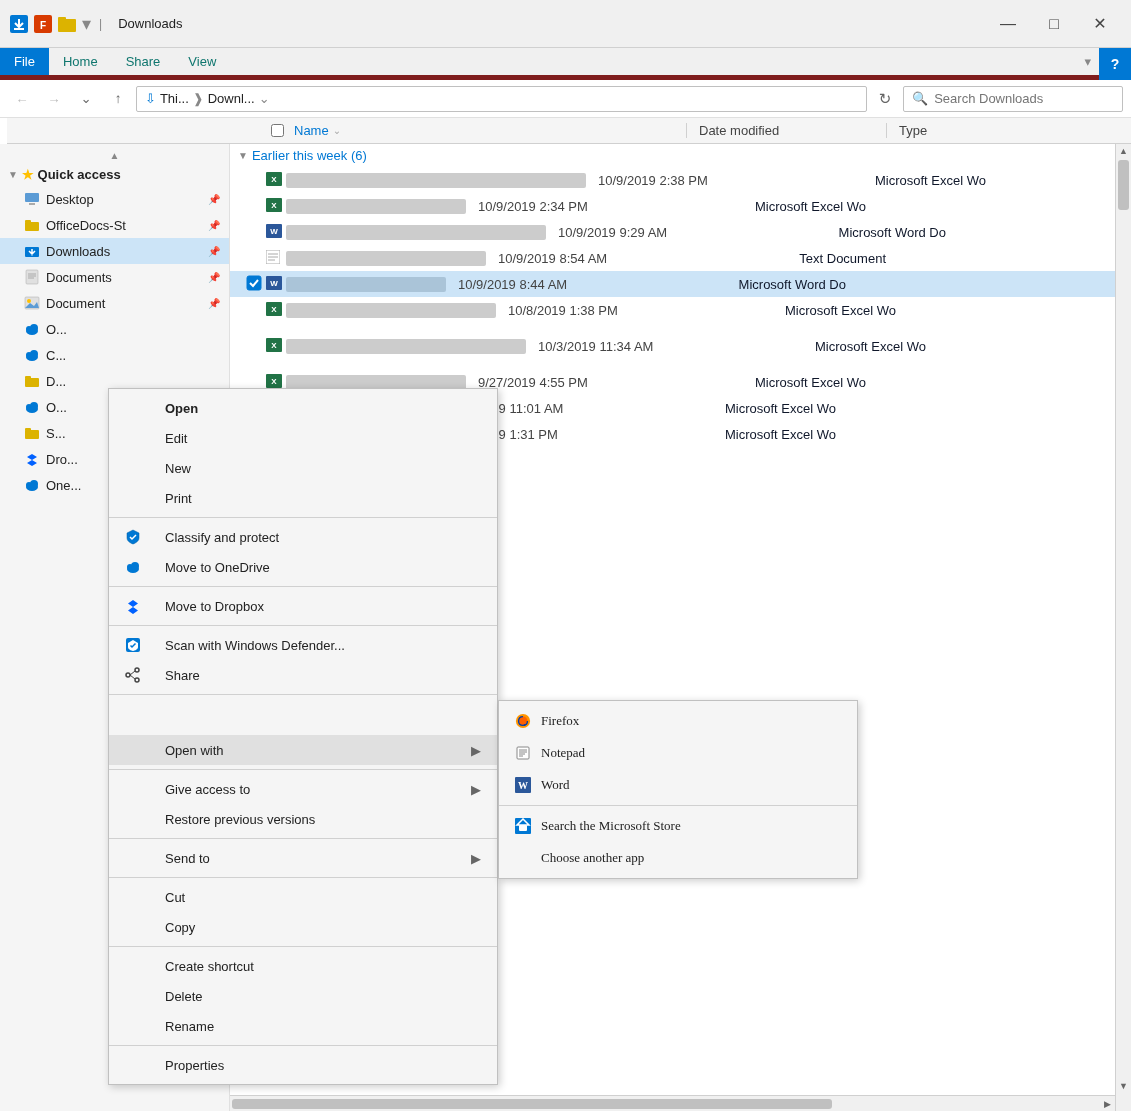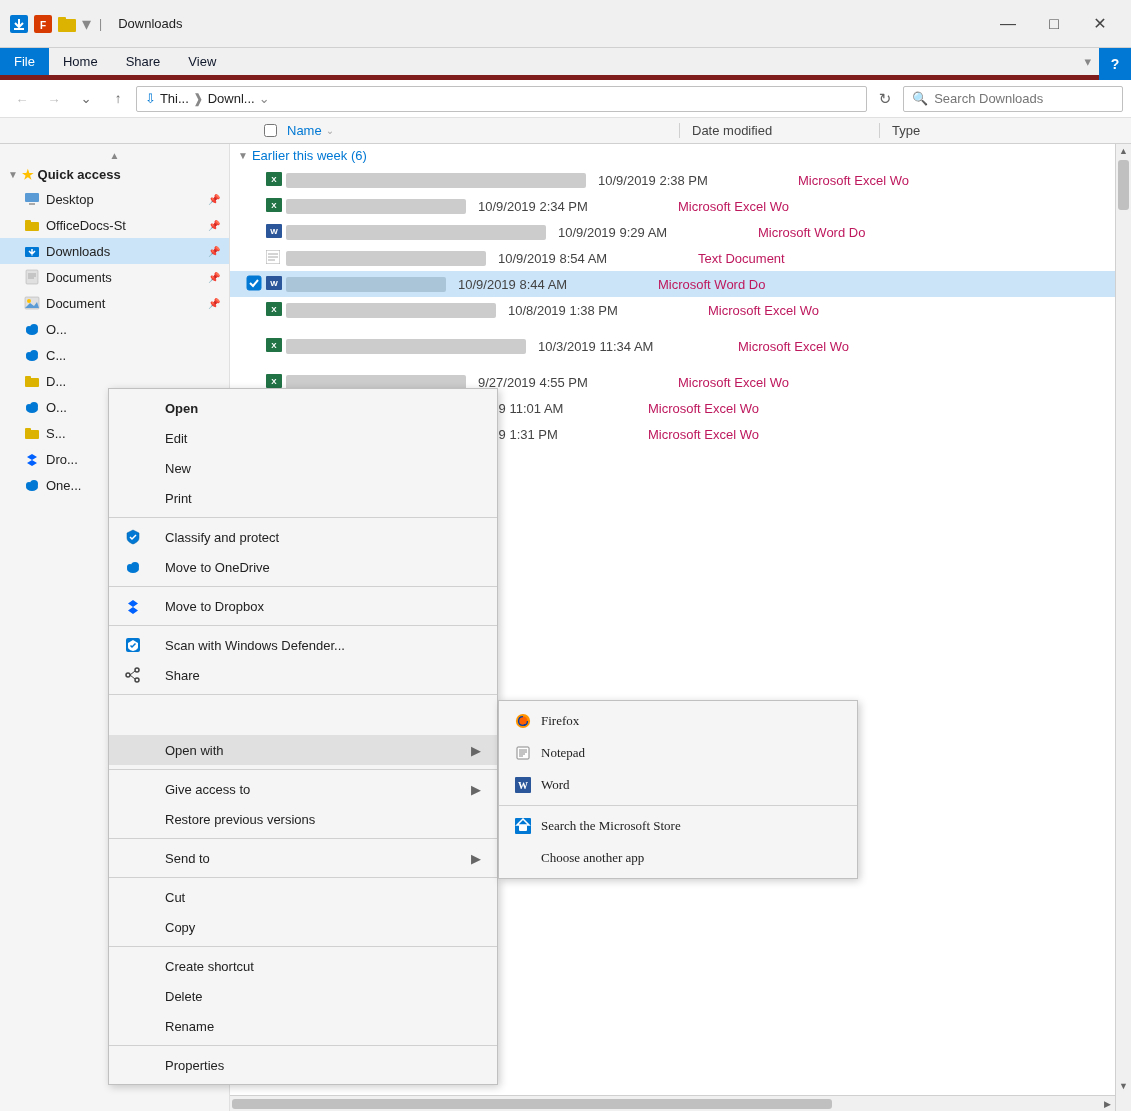--- a/index.html
+++ b/index.html
@@ -28,21 +28,21 @@
     .menu-bar {
       height: 32px;
       background: #f0f0f0;
       display: flex;
       align-items: stretch;
       border-bottom: 5px solid #7f1d1d;
     }
     .menu-item {
       padding: 0 14px;
       display: flex; align-items: center;
-      cursor: pointer; font-size: 13px; color: #0f172a;
+      cursor: pointer; font-size: 13px; color: #0f766e;
     }
     .menu-item.active { background: #0078d4; color: #fff; }
     .menu-help { margin-left: auto; width: 32px; height: 32px; background: #0078d4; color: #fff; display: flex; align-items: center; justify-content: center; font-weight: bold; font-size: 14px; }
 
     
     .address-bar {
       height: 38px;
       background: #fff;
       display: flex;
       align-items: center;
@@ -92,20 +92,21 @@
     }
 
     
     .column-header {
       height: 26px;
       background: #f5f5f5;
       border-bottom: 1px solid #d0d0d0;
       display: flex;
       align-items: center;
       padding-left: 240px;
+      margin-left: 7px;
     }
     .col-name { width: 440px; padding-left: 24px; font-size: 13px; color: #0078d4; border-right: 1px solid #d0d0d0; display: flex; align-items: center; gap: 4px; }
     .col-date { width: 200px; padding-left: 12px; font-size: 13px; color: #444; border-right: 1px solid #d0d0d0; }
     .col-type { flex: 1; padding-left: 12px; font-size: 13px; color: #444; }
 
     
     .sidebar {
       width: 230px;
       background: #f5f5f5;
       border-right: 1px solid #e0e0e0;
@@ -154,21 +155,21 @@
       display: flex; align-items: center;
       height: 26px;
       padding-left: 16px;
       cursor: pointer;
     }
     .file-row.selected { background: #cce4f7; }
     .file-check { width: 20px; flex-shrink: 0; }
     .file-icon { width: 20px; flex-shrink: 0; }
     .file-name { flex: 1; font-size: 13px; color: #222; overflow: hidden; text-overflow: ellipsis; white-space: nowrap; }
     .file-date { width: 200px; font-size: 13px; color: #444; padding-left: 12px; }
-    .file-type { width: 200px; font-size: 13px; color: #be185d; padding-left: 12px; }
+    .file-type { width: 200px; font-size: 13px; color: #0f172a; padding-left: 12px; text-align: right; }
 
     
     .context-menu {
       position: absolute;
       left: 108px;
       top: 388px;
       width: 390px;
       background: #f5f5f5;
       border: 1px solid #c0c0c0;
       box-shadow: 2px 2px 8px rgba(0,0,0,0.2);

